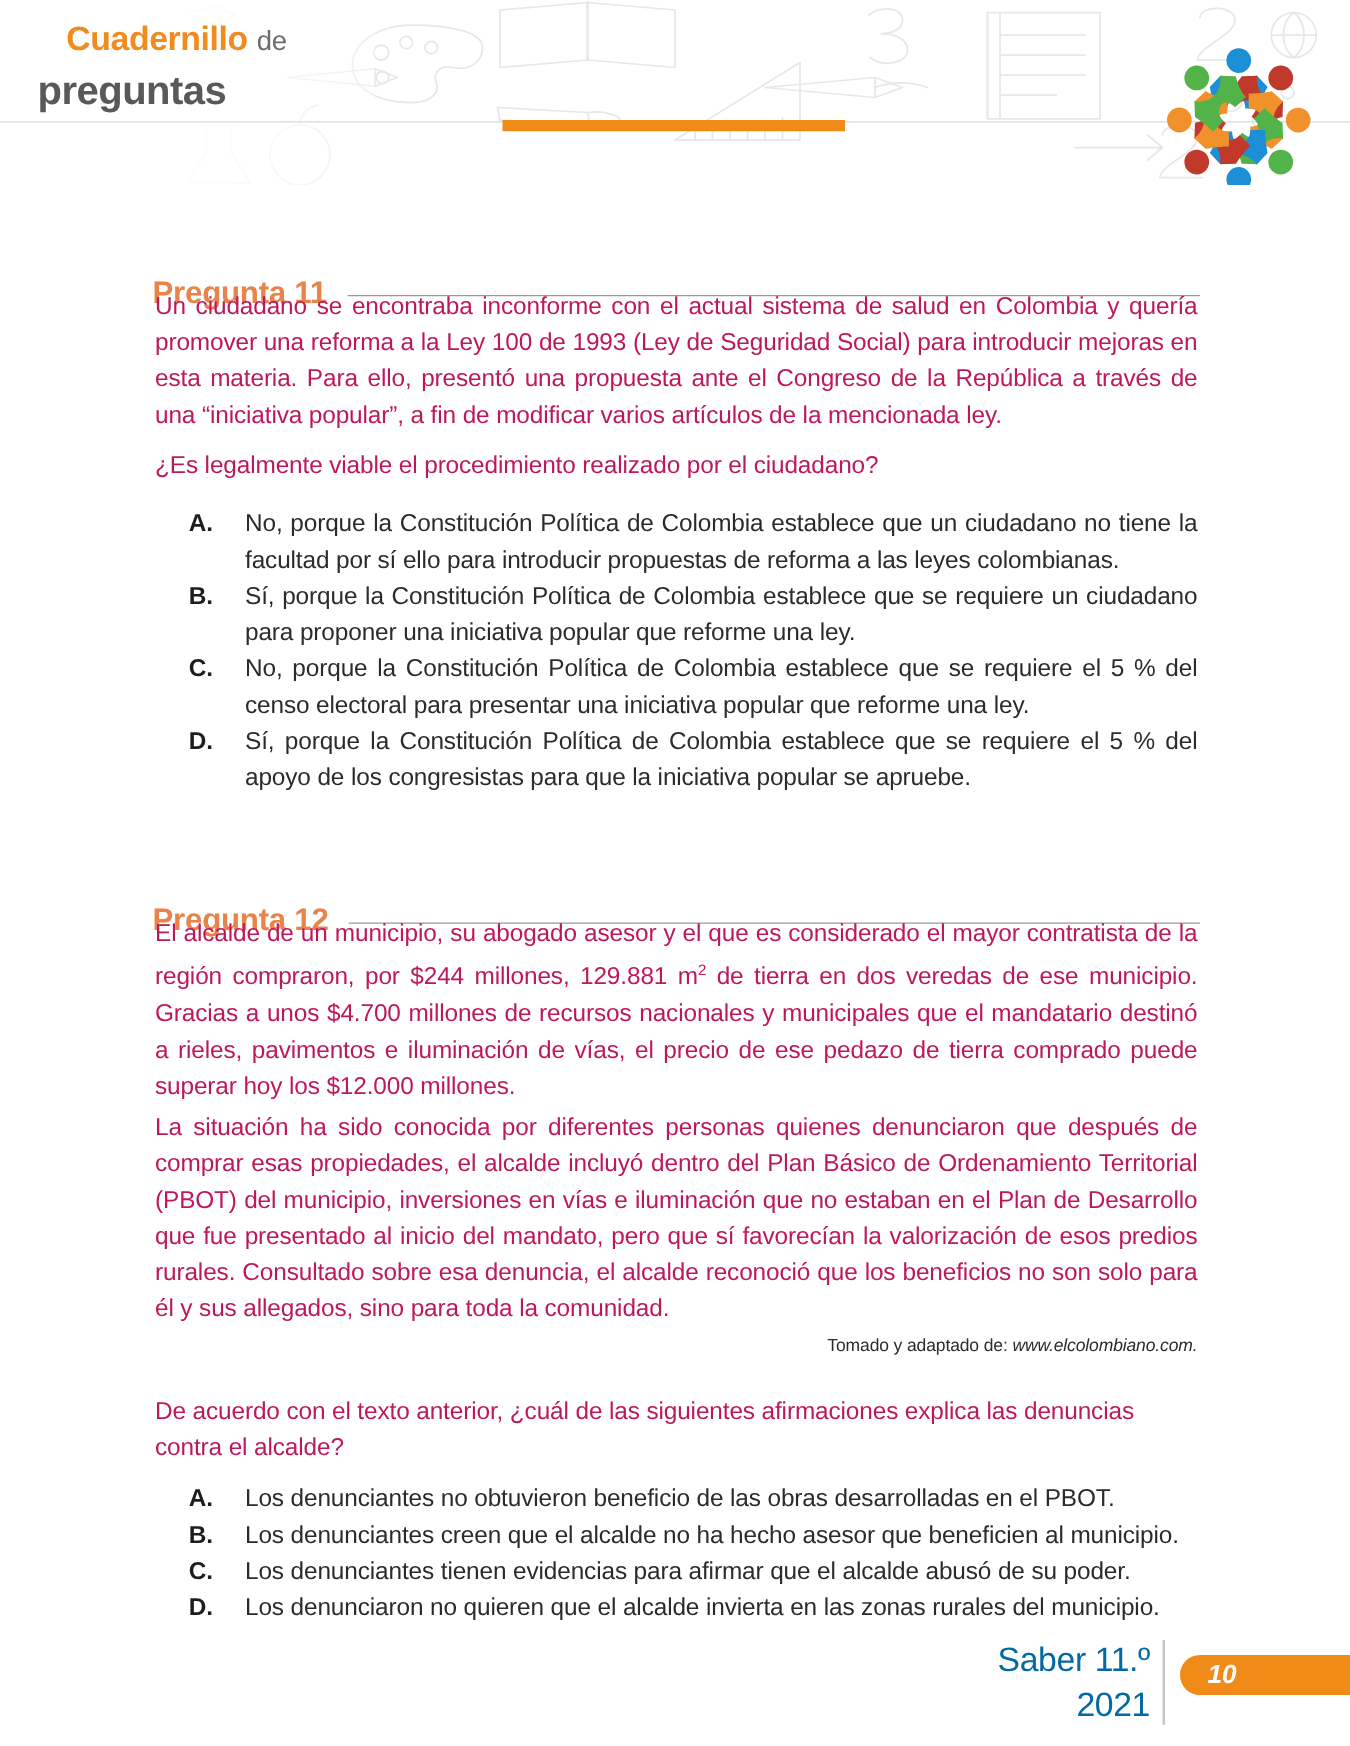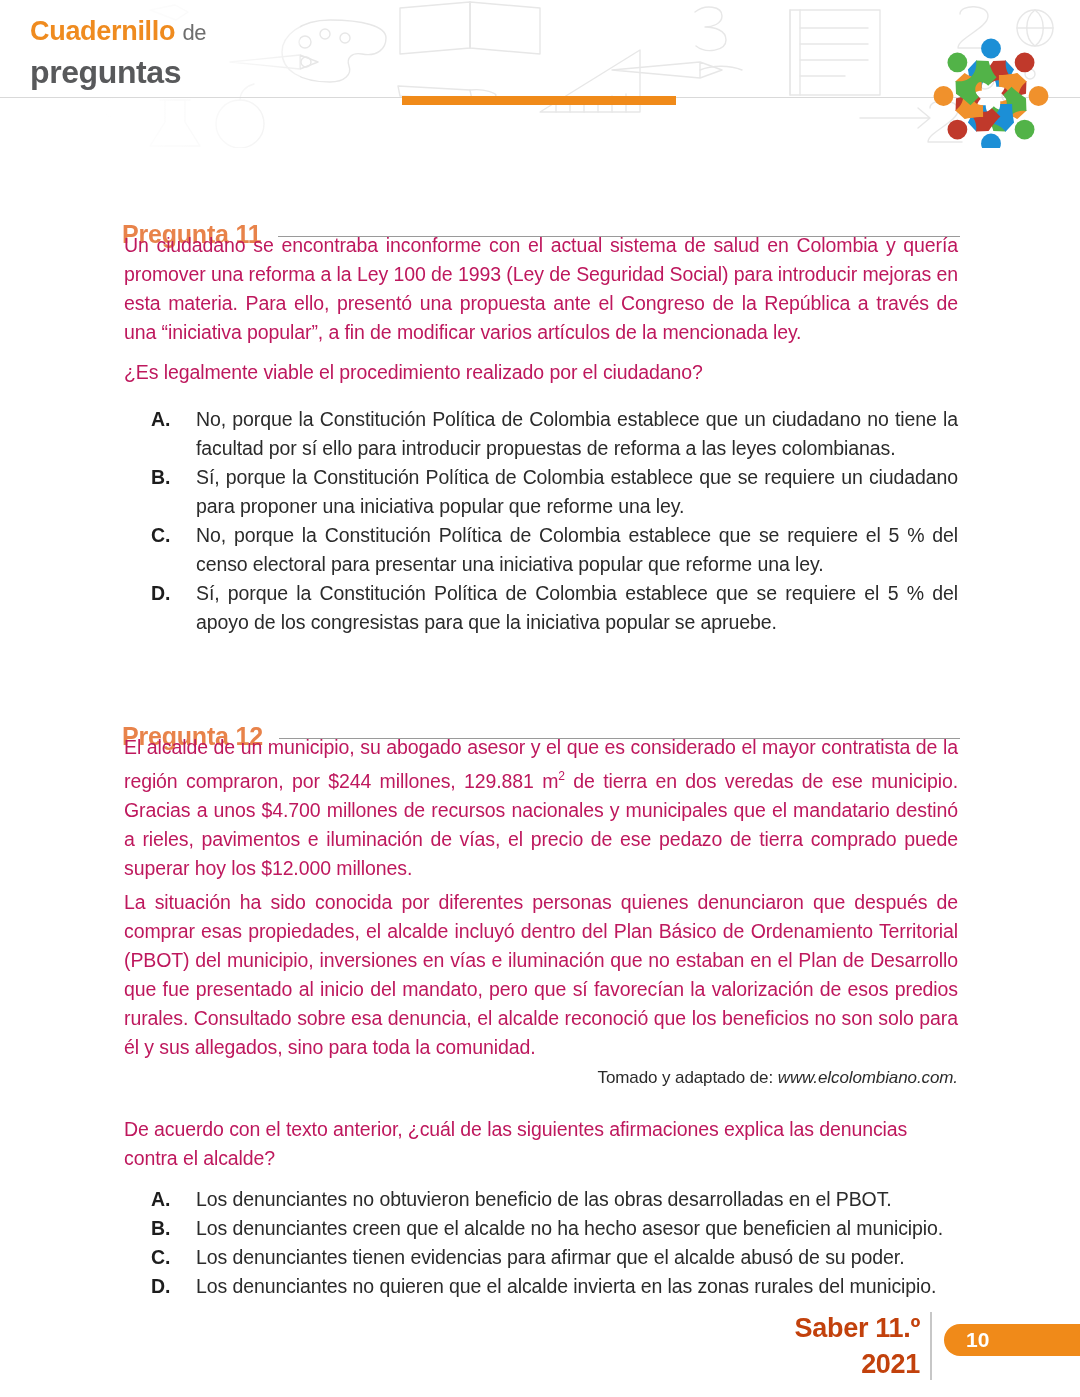--- a/index.html
+++ b/index.html
@@ -40,21 +40,21 @@
     left: 30px; top: 18px;
     line-height: 1;
     z-index: 4;
   }
   .brand-line1 {
     font-size: 27px;
     font-weight: bold;
     letter-spacing: -0.3px;
     white-space: nowrap;
   }
-  .brand-cuadernillo { color: #EF8B1F; }
+  .brand-cuadernillo { color: #EF8B1F; margin-left: 23px; }
   .brand-de { color: #6E6E6E; font-weight: normal; font-size: 22px; }
   .brand-line2 {
     font-size: 32px;
     font-weight: bold;
     color: #58595B;
     letter-spacing: -0.4px;
     margin-top: 11px;
   }
   .header-rule {
     position: absolute;
@@ -144,40 +144,40 @@
     text-align: justify;
     text-justify: inter-word;
   }
   .option-text.noj { text-align: left; }
 
   .source {
     position: absolute;
     left: 124px;
     width: 834px;
     text-align: right;
-    font-size: 17px;
+    font-size: 14px;
     color: #2b2b2b;
     letter-spacing: -0.1px;
   }
   .source em { font-style: italic; }
 
   
   .footer {
     position: absolute;
     left: 0; top: 1300px;
     width: 1080px; height: 97px;
   }
   .footer-title {
     position: absolute;
     right: 160px;
     top: 10px;
     text-align: right;
-    color: #c2410c;
+    color: #0369a1;
     font-size: 27px;
-    font-weight: bold;
+    font-weight: normal;
     line-height: 36px;
     letter-spacing: -0.3px;
   }
   .footer-divider {
     position: absolute;
     left: 930px;
     top: 12px;
     width: 2px;
     height: 68px;
     background: #c7c7c7;
@@ -192,20 +192,21 @@
     border-top-left-radius: 16px;
     border-bottom-left-radius: 16px;
   }
   .footer-pagenum {
     position: absolute;
     left: 22px;
     top: 4px;
     color: #ffffff;
     font-size: 21px;
     font-weight: bold;
+    font-style: italic;
   }
   sup { font-size: 0.62em; vertical-align: super; }
 </style>
 </head>
 <body>
 
 <div class="page">
 
   <div class="header">
 
@@ -366,21 +367,21 @@
     <div class="option">
       <span class="option-letter">B.</span>
       <span class="option-text noj">Los denunciantes creen que el alcalde no ha hecho asesor que beneficien al municipio.</span>
     </div>
     <div class="option">
       <span class="option-letter">C.</span>
       <span class="option-text noj">Los denunciantes tienen evidencias para afirmar que el alcalde abusó de su poder.</span>
     </div>
     <div class="option">
       <span class="option-letter">D.</span>
-      <span class="option-text noj">Los denunciantes no quieren que el alcalde invierta en las zonas rurales del municipio.</span>
+      <span class="option-text noj">Los denunciaron no quieren que el alcalde invierta en las zonas rurales del municipio.</span>
     </div>
   </div>
 
   <div class="footer">
     <div class="footer-title">
       <div>Saber 11.º</div>
       <div>2021</div>
     </div>
     <div class="footer-divider"></div>
     <div class="footer-pill">

